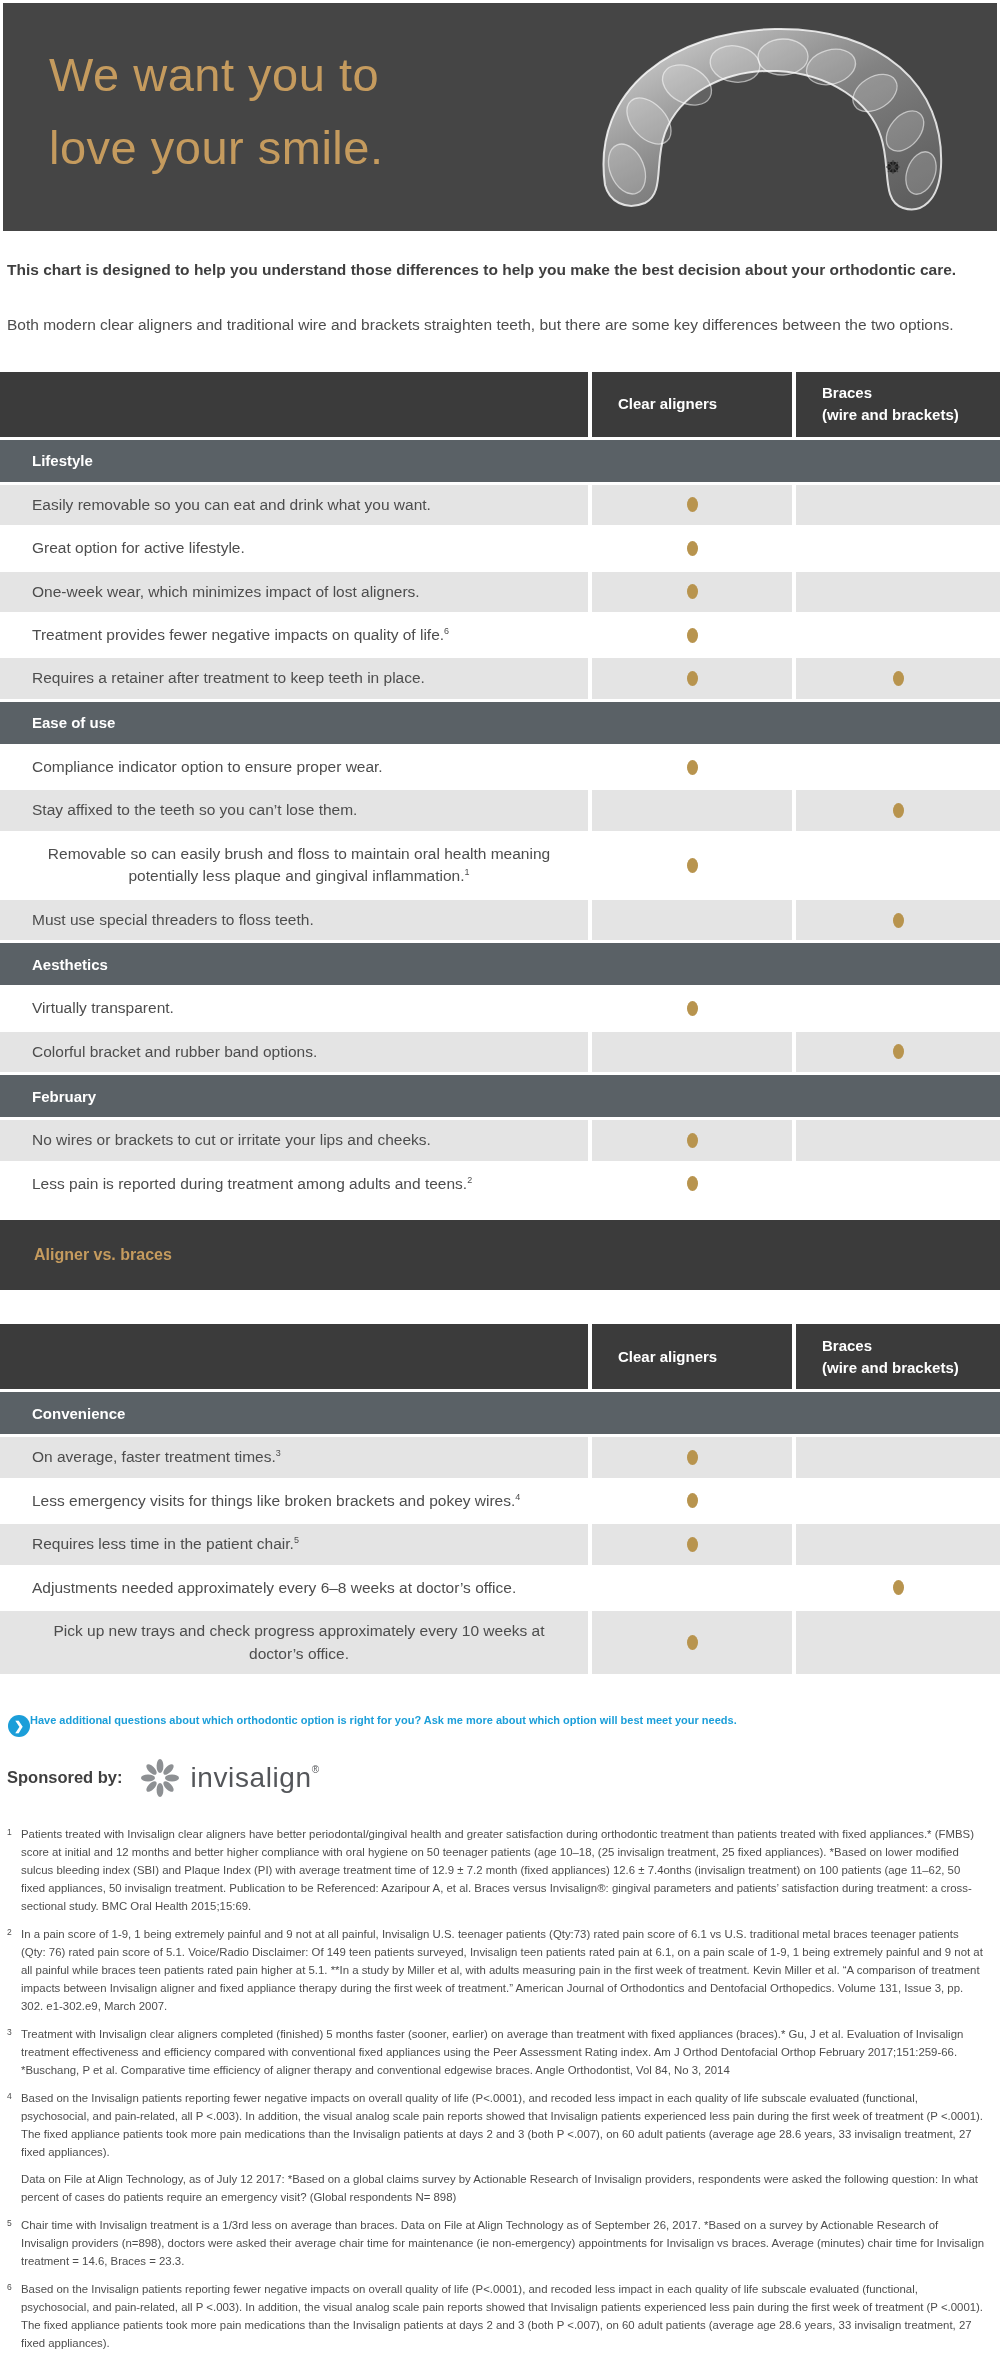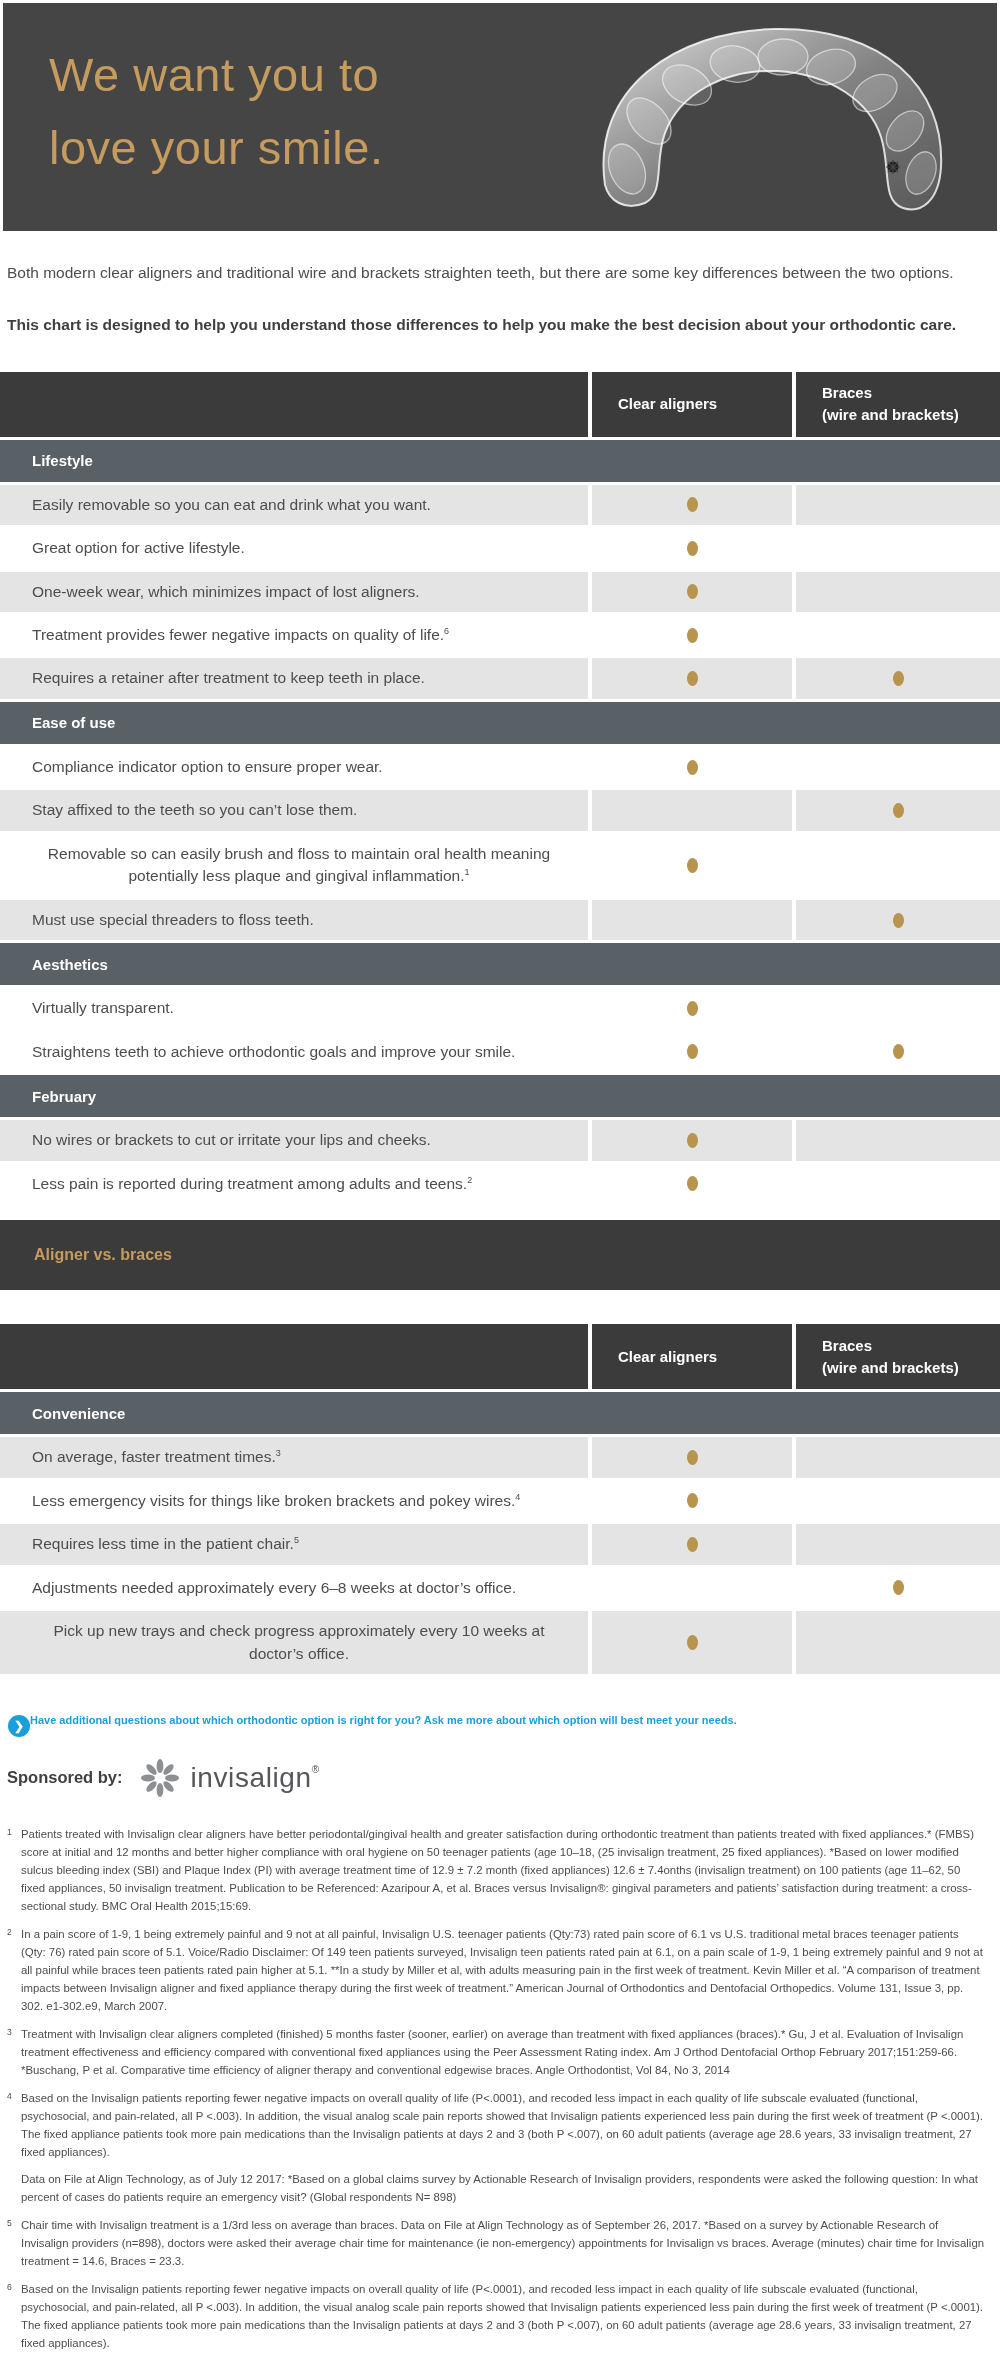--- a/index.html
+++ b/index.html
@@ -90,22 +90,22 @@
         <ellipse cx="322" cy="114" rx="15" ry="23" transform="rotate(-140 322 114)"></ellipse>
         <ellipse cx="338" cy="156" rx="14" ry="22" transform="rotate(-160 338 156)"></ellipse>
       </g>
       <g>
         <circle cx="310" cy="150" r="5.5" fill="#1d1d1d"></circle>
         <path d="M 310,143 L 310,157 M 303,150 L 317,150 M 305,145 L 315,155 M 315,145 L 305,155" stroke="#454545" stroke-width="1.2"></path>
       </g>
     </svg>
   </div>
 
+  <p class="intro bold">This chart is designed to help you understand those differences to help you make the best decision about your orthodontic care.</p>
   <p class="intro">Both modern clear aligners and traditional wire and brackets straighten teeth, but there are some key differences between the two options.</p>
-  <p class="intro bold">This chart is designed to help you understand those differences to help you make the best decision about your orthodontic care.</p>
 
   <div class="cmp-table">
     <div class="grid-row thead">
       <div class="cell head-spacer"></div>
       <div class="cell">Clear aligners</div>
       <div class="cell">
         <span>Braces</span>
         <span>(wire and brackets)</span>
       </div>
     </div>
@@ -198,27 +198,25 @@
         <div class="section-band">Aesthetics</div>
         <div class="grid-row row shade-white">
           <div class="cell label-cell">
             <span>Virtually transparent.</span>
           </div>
           <div class="cell mark-cell">
             <div class="dot"></div>
           </div>
           <div class="cell mark-cell"></div>
         </div>
-        <div class="grid-row row shade-white">
-          <div class="cell label-cell">
-            <span>Straightens teeth to achieve orthodontic goals and improve your smile.</span>
-          </div>
-          <div class="cell mark-cell">
-            <div class="dot"></div>
-          </div>
+        <div class="grid-row row shade-gray">
+          <div class="cell label-cell">
+            <span>Colorful bracket and rubber band options.</span>
+          </div>
+          <div class="cell mark-cell"></div>
           <div class="cell mark-cell">
             <div class="dot"></div>
           </div>
         </div>
         <div class="section-band">February</div>
         <div class="grid-row row shade-gray">
           <div class="cell label-cell">
             <span>No wires or brackets to cut or irritate your lips and cheeks.</span>
           </div>
           <div class="cell mark-cell">

